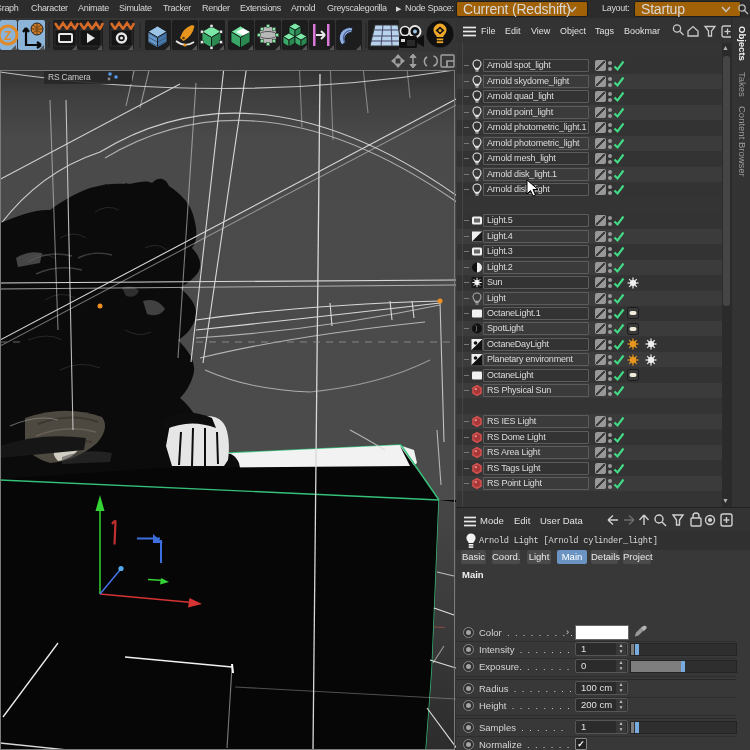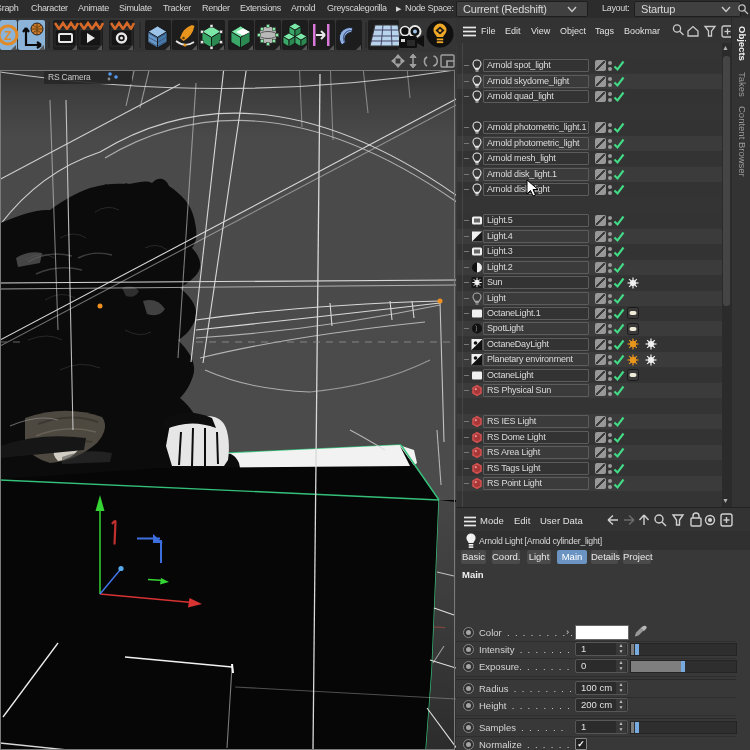--- a/index.html
+++ b/index.html
@@ -1,22 +1,22 @@
 <!DOCTYPE html>
 <html><head><meta charset="utf-8">
 <style>
   html,body{margin:0;padding:0;width:750px;height:750px;overflow:hidden;background:#333;
     font-family:"Liberation Sans",sans-serif;-webkit-font-smoothing:antialiased;}
   .abs{position:absolute;}
   #page{position:relative;width:750px;height:750px;}
   
   #menubar{left:0;top:0;width:750px;height:18px;background:#2c2c2c;color:#d6d6d6;font-size:9px;letter-spacing:-0.3px;}
   #menubar span.mi{position:absolute;top:3px;}
-  .ddown{position:absolute;background:#404040;border:1px solid #1e1e1e;color:#d8d8d8;
-    font-size:11px;letter-spacing:-0.2px;height:14px;line-height:14px;padding-left:6px;border-radius:2px;}
+  .ddown{position:absolute;background:#a16207;border:1px solid #1e1e1e;color:#d8d8d8;
+    font-size:14px;letter-spacing:-0.2px;height:14px;line-height:14px;padding-left:6px;border-radius:2px;}
   
   #toolbar{left:0;top:18px;width:750px;height:34px;background:#353535;}
   
   #vphead{left:0;top:52px;width:456px;height:18px;background:#383838;}
   
   #vp{left:0;top:70px;width:456px;height:680px;overflow:hidden;}
   
   #rpanel{left:456px;top:18px;width:294px;height:732px;background:#383838;}
   #omhead{left:456px;top:18px;width:294px;height:25px;background:#333;color:#e0e0e0;font-size:9px;}
   #omhead span{position:absolute;top:8px;}
@@ -475,20 +475,36 @@
             <line x1="4.5" y1="12" x2="7.5" y2="12" stroke="#e8e8e8" stroke-width="1"></line>
           </svg>
         </div>
         <div class="rname" style="color:#dcdcdc">Arnold quad_light</div>
         <div class="pbox"></div>
         <div class="dots"></div>
         <svg width="12" height="14" style="position:absolute;left:156px;top:1px">
           <path d="M1.5 7.5 L4.5 10.5 L10.5 2.5" fill="none" stroke="#42db86" stroke-width="2.1"></path>
         </svg>
       </div>
+      <div class="row odd" style="top:61.88px">
+        <div class="tick"></div>
+        <div class="icon">
+          <svg width="12" height="13" style="position:absolute;left:0;top:0">
+            <path d="M6 1 a4 4 0 0 1 4 4 c0 2.1 -1.6 3 -2 4.4 l-4 0 c-0.4 -1.4 -2 -2.3 -2 -4.4 A4 4 0 0 1 6 1 Z" fill="none" stroke="#e8e8e8" stroke-width="1.1"></path>
+            <line x1="4.2" y1="10.6" x2="7.8" y2="10.6" stroke="#e8e8e8" stroke-width="1"></line>
+            <line x1="4.5" y1="12" x2="7.5" y2="12" stroke="#e8e8e8" stroke-width="1"></line>
+          </svg>
+        </div>
+        <div class="rname" style="color:#dcdcdc">Arnold point_light</div>
+        <div class="pbox"></div>
+        <div class="dots"></div>
+        <svg width="12" height="14" style="position:absolute;left:156px;top:1px">
+          <path d="M1.5 7.5 L4.5 10.5 L10.5 2.5" fill="none" stroke="#42db86" stroke-width="2.1"></path>
+        </svg>
+      </div>
       <div class="row even" style="top:77.35px">
         <div class="tick"></div>
         <div class="icon">
           <svg width="12" height="13" style="position:absolute;left:0;top:0">
             <path d="M6 1 a4 4 0 0 1 4 4 c0 2.1 -1.6 3 -2 4.4 l-4 0 c-0.4 -1.4 -2 -2.3 -2 -4.4 A4 4 0 0 1 6 1 Z" fill="none" stroke="#e8e8e8" stroke-width="1.1"></path>
             <line x1="4.2" y1="10.6" x2="7.8" y2="10.6" stroke="#e8e8e8" stroke-width="1"></line>
             <line x1="4.5" y1="12" x2="7.5" y2="12" stroke="#e8e8e8" stroke-width="1"></line>
           </svg>
         </div>
         <div class="rname" style="color:#dcdcdc">Arnold photometric_light.1</div>
@@ -934,21 +950,21 @@
     </g>
   </svg>
 </div>
 
 <div class="abs" style="left:456px;top:531px;width:294px;height:19px;background:#303030;">
   <svg class="abs" style="left:9px;top:2px" width="12" height="16">
     <path d="M6 0.5 a4.6 4.6 0 0 1 4.6 4.6 c0 2.4 -1.8 3.4 -2.3 5 l-4.6 0 c-0.5 -1.6 -2.3 -2.6 -2.3 -5 A4.6 4.6 0 0 1 6 0.5 Z" fill="#f0f0f0"></path>
     <rect x="3.7" y="11" width="4.6" height="1.6" fill="#f0f0f0"></rect>
     <rect x="3.7" y="13.3" width="4.6" height="1.6" fill="#f0f0f0"></rect>
   </svg>
-  <span class="abs" style="left:23px;top:5px;color:#d8d8d8;font-size:8.7px;letter-spacing:-0.25px;">Arnold Light [Arnold cylinder_light]</span>
+  <span class="abs" style="left:23px;top:5px;color:#d8d8d8;font-size:8.7px;letter-spacing:-0.25px;font-family:Liberation Mono, monospace;">Arnold Light [Arnold cylinder_light]</span>
 </div>
 
 <div class="abs" style="left:456px;top:550px;width:294px;height:15px;">
   <div class="tab" style="left:5px;width:25px;">Basic</div>
   <div class="tab" style="left:36px;width:28px;">Coord.</div>
   <div class="tab" style="left:71px;width:24px;">Light</div>
   <div class="tab on" style="left:101px;width:30px;">Main</div>
   <div class="tab" style="left:135px;width:27px;">Details</div>
   <div class="tab" style="left:167px;width:28px;">Project</div>
 </div>

